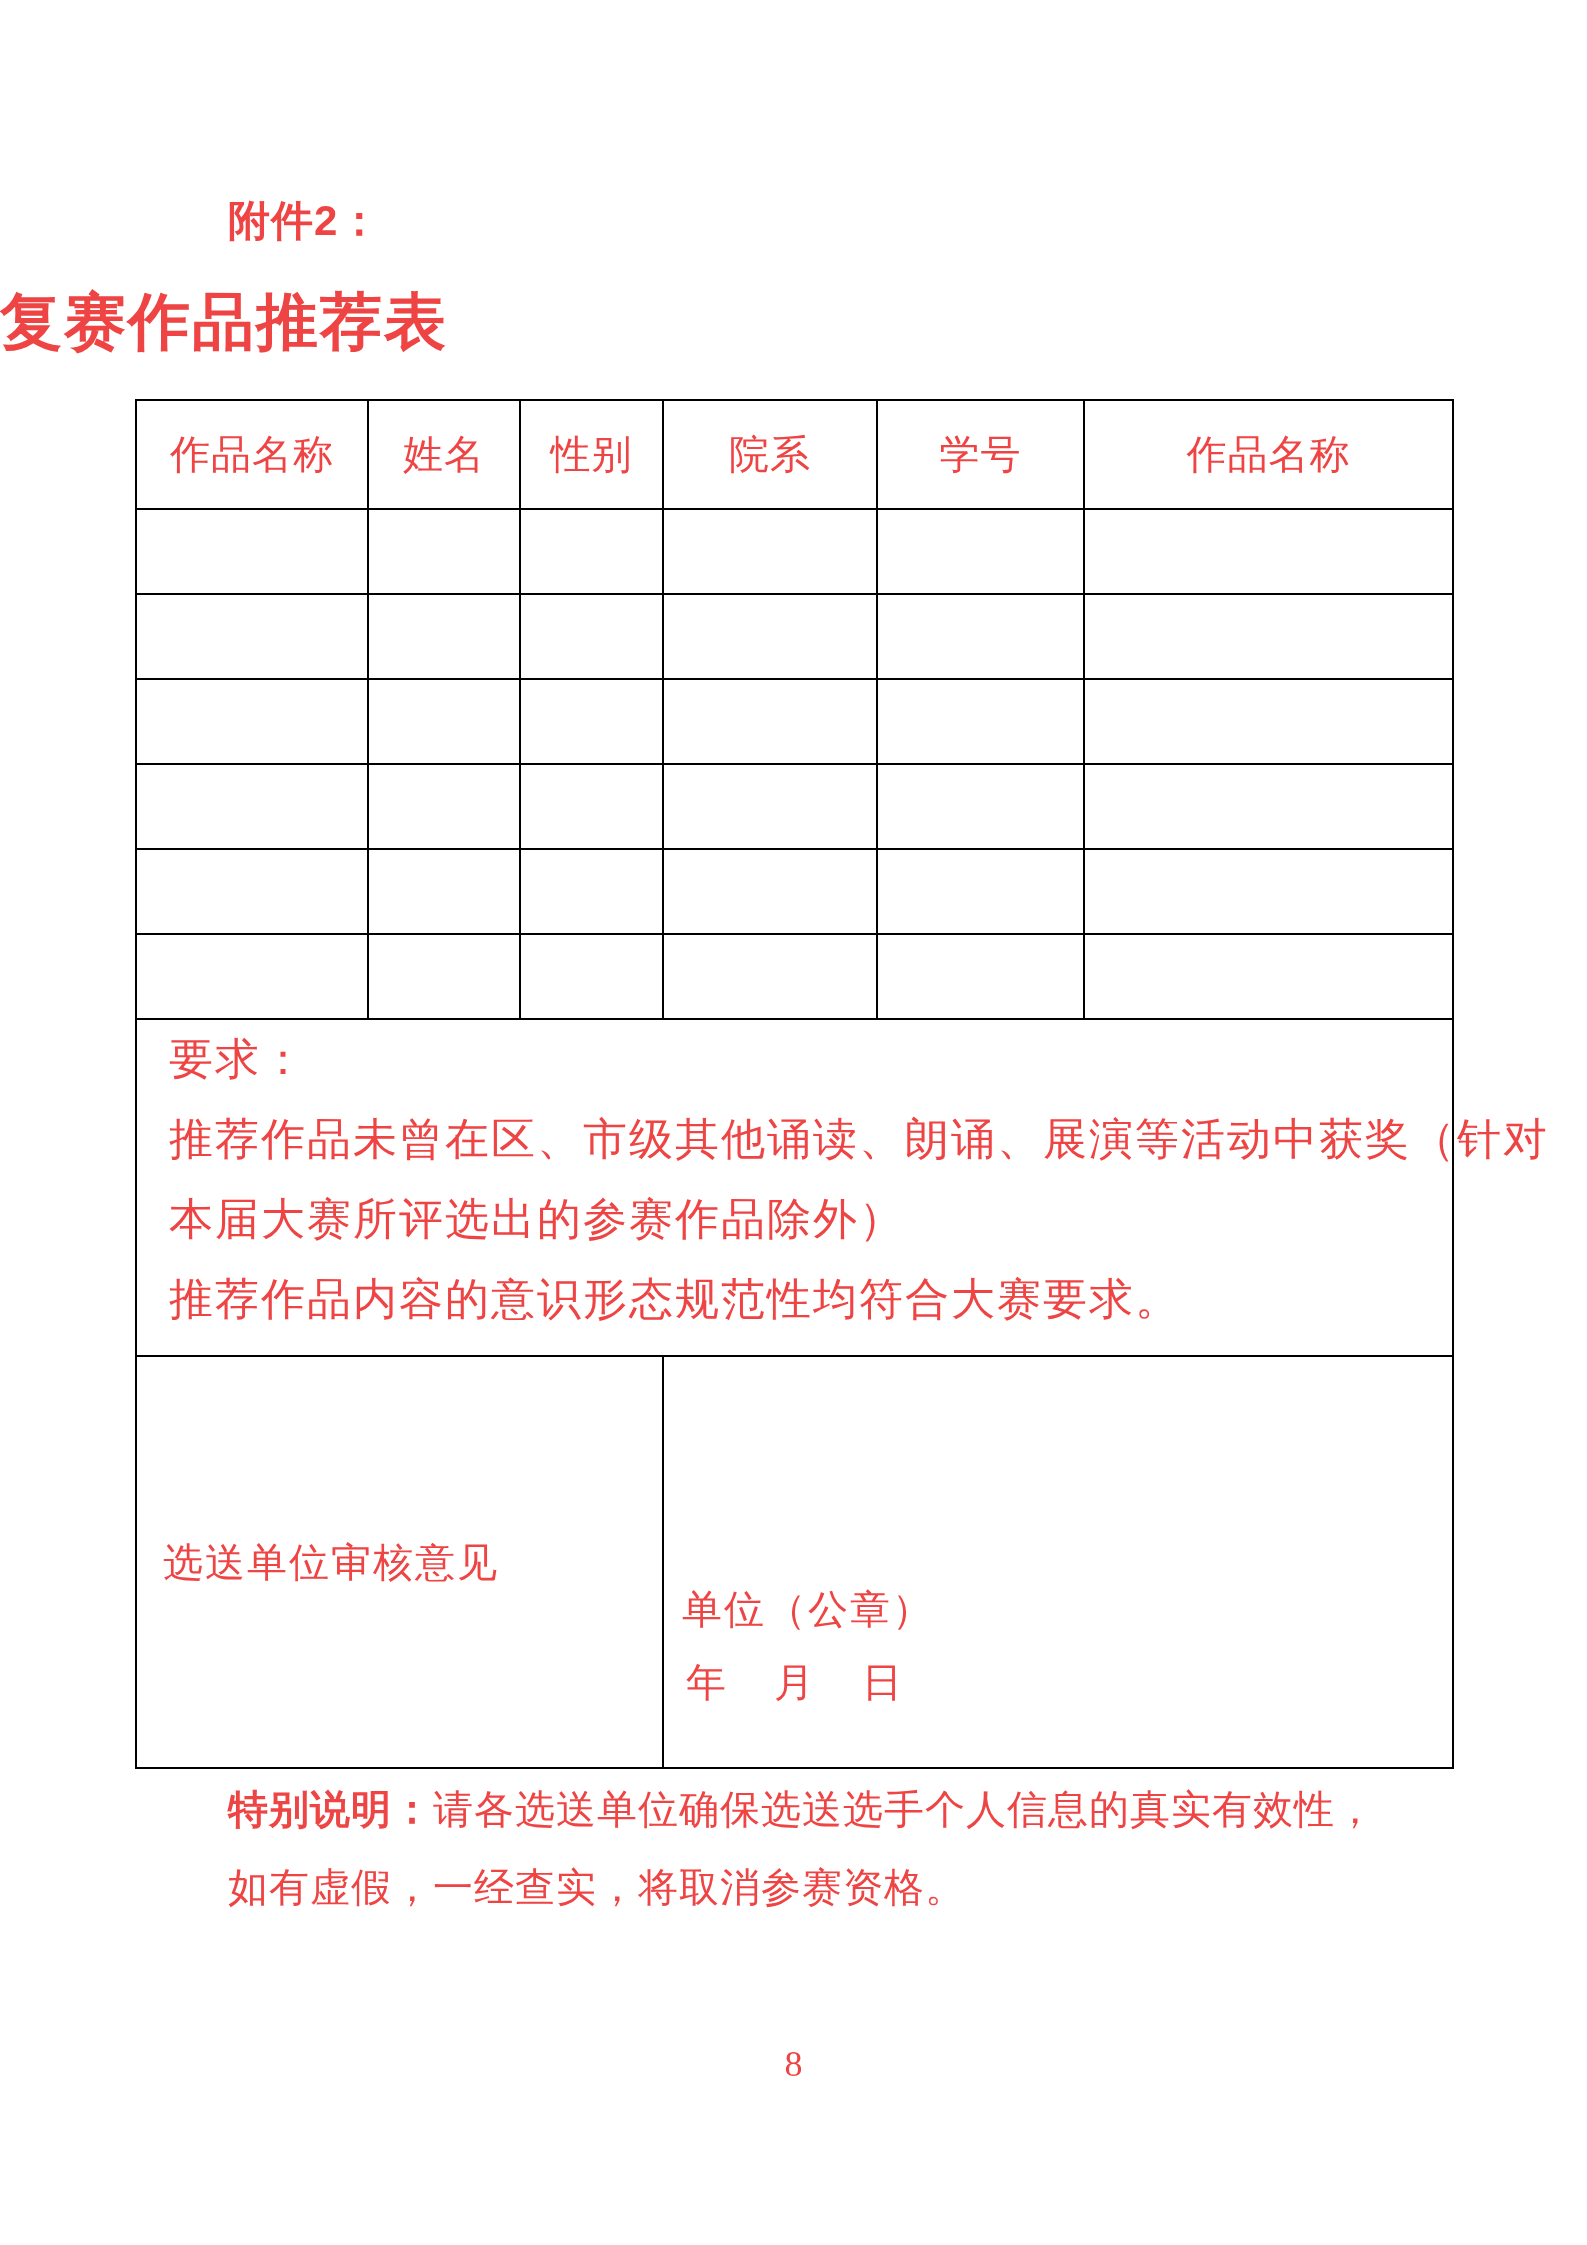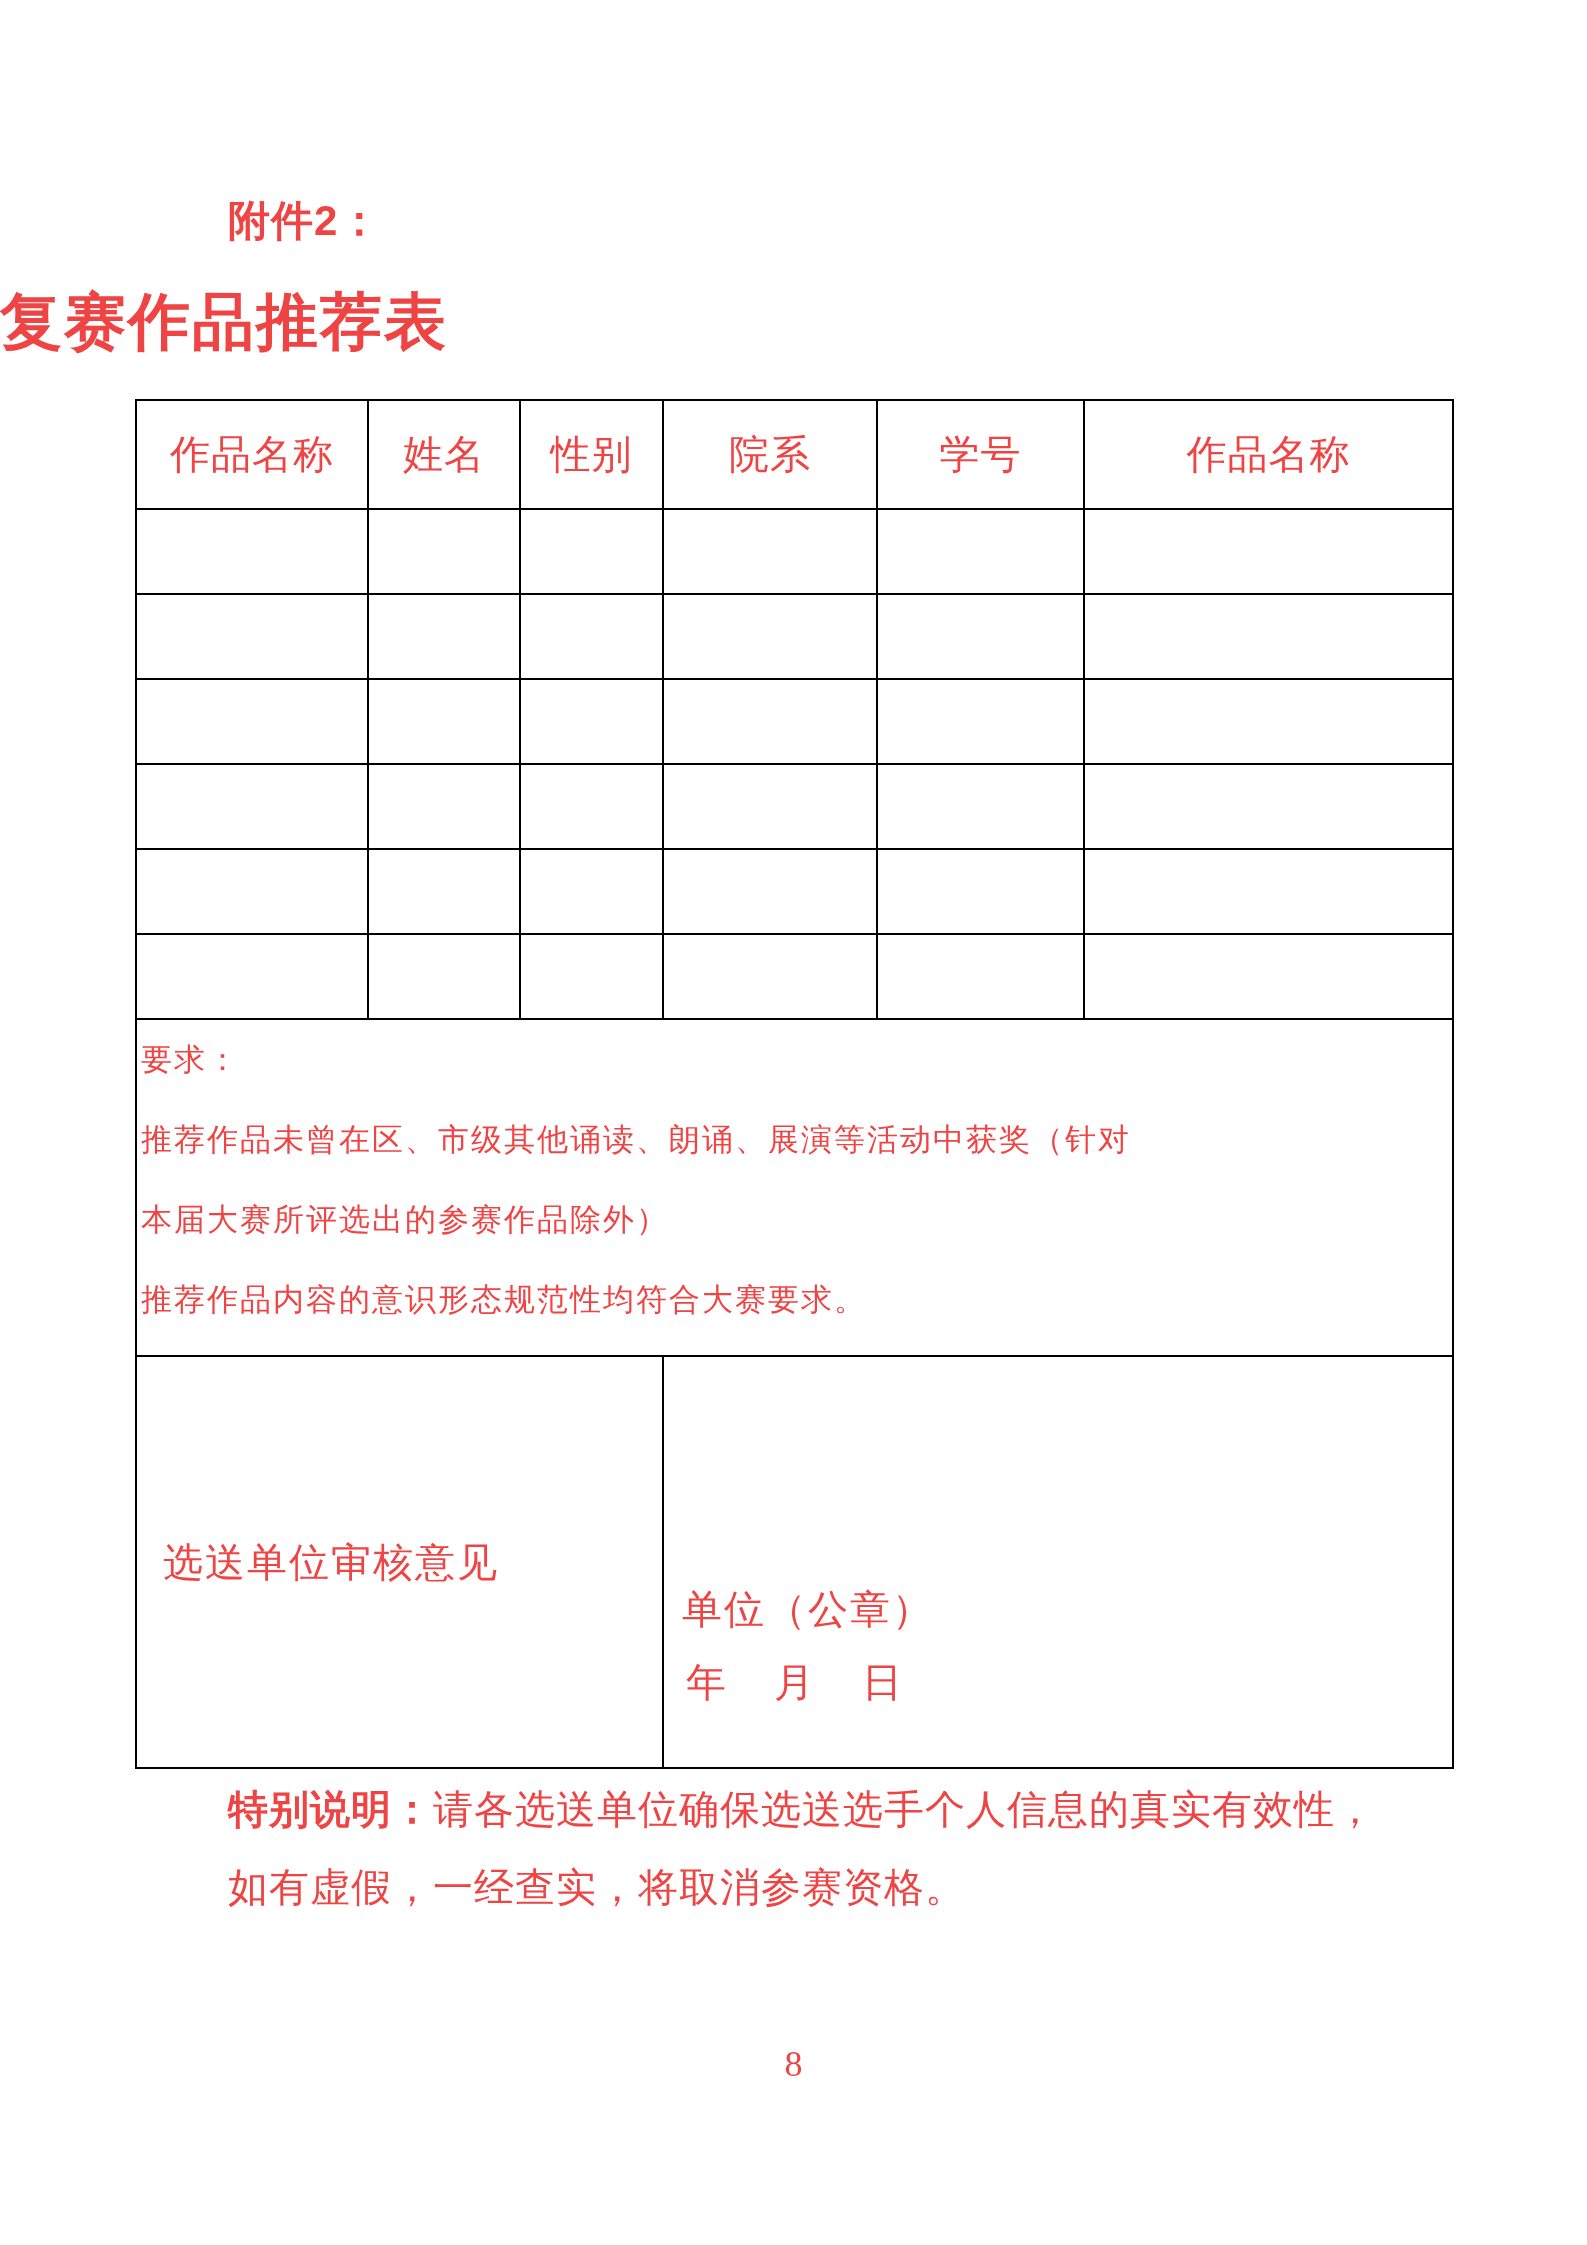--- a/index.html
+++ b/index.html
@@ -58,22 +58,22 @@
     font-weight: 400;
     font-size: 40px;
     letter-spacing: 1px;
     text-align: center;
     vertical-align: middle;
   }
   #empty-rows tr { height: 85px; }
   td.req-cell {
     height: 335px;
     vertical-align: top;
-    padding: 0 20px 0 4px;
-    font-size: 31px;
+    padding: 0 20px 0 32px;
+    font-size: 44px;
     border-radius: 19px;
   }
   .req-line {
     line-height: 80px;
     letter-spacing: 2px;
     white-space: nowrap;
   }
   td.review-label-cell {
     height: 410px;
     vertical-align: middle;

